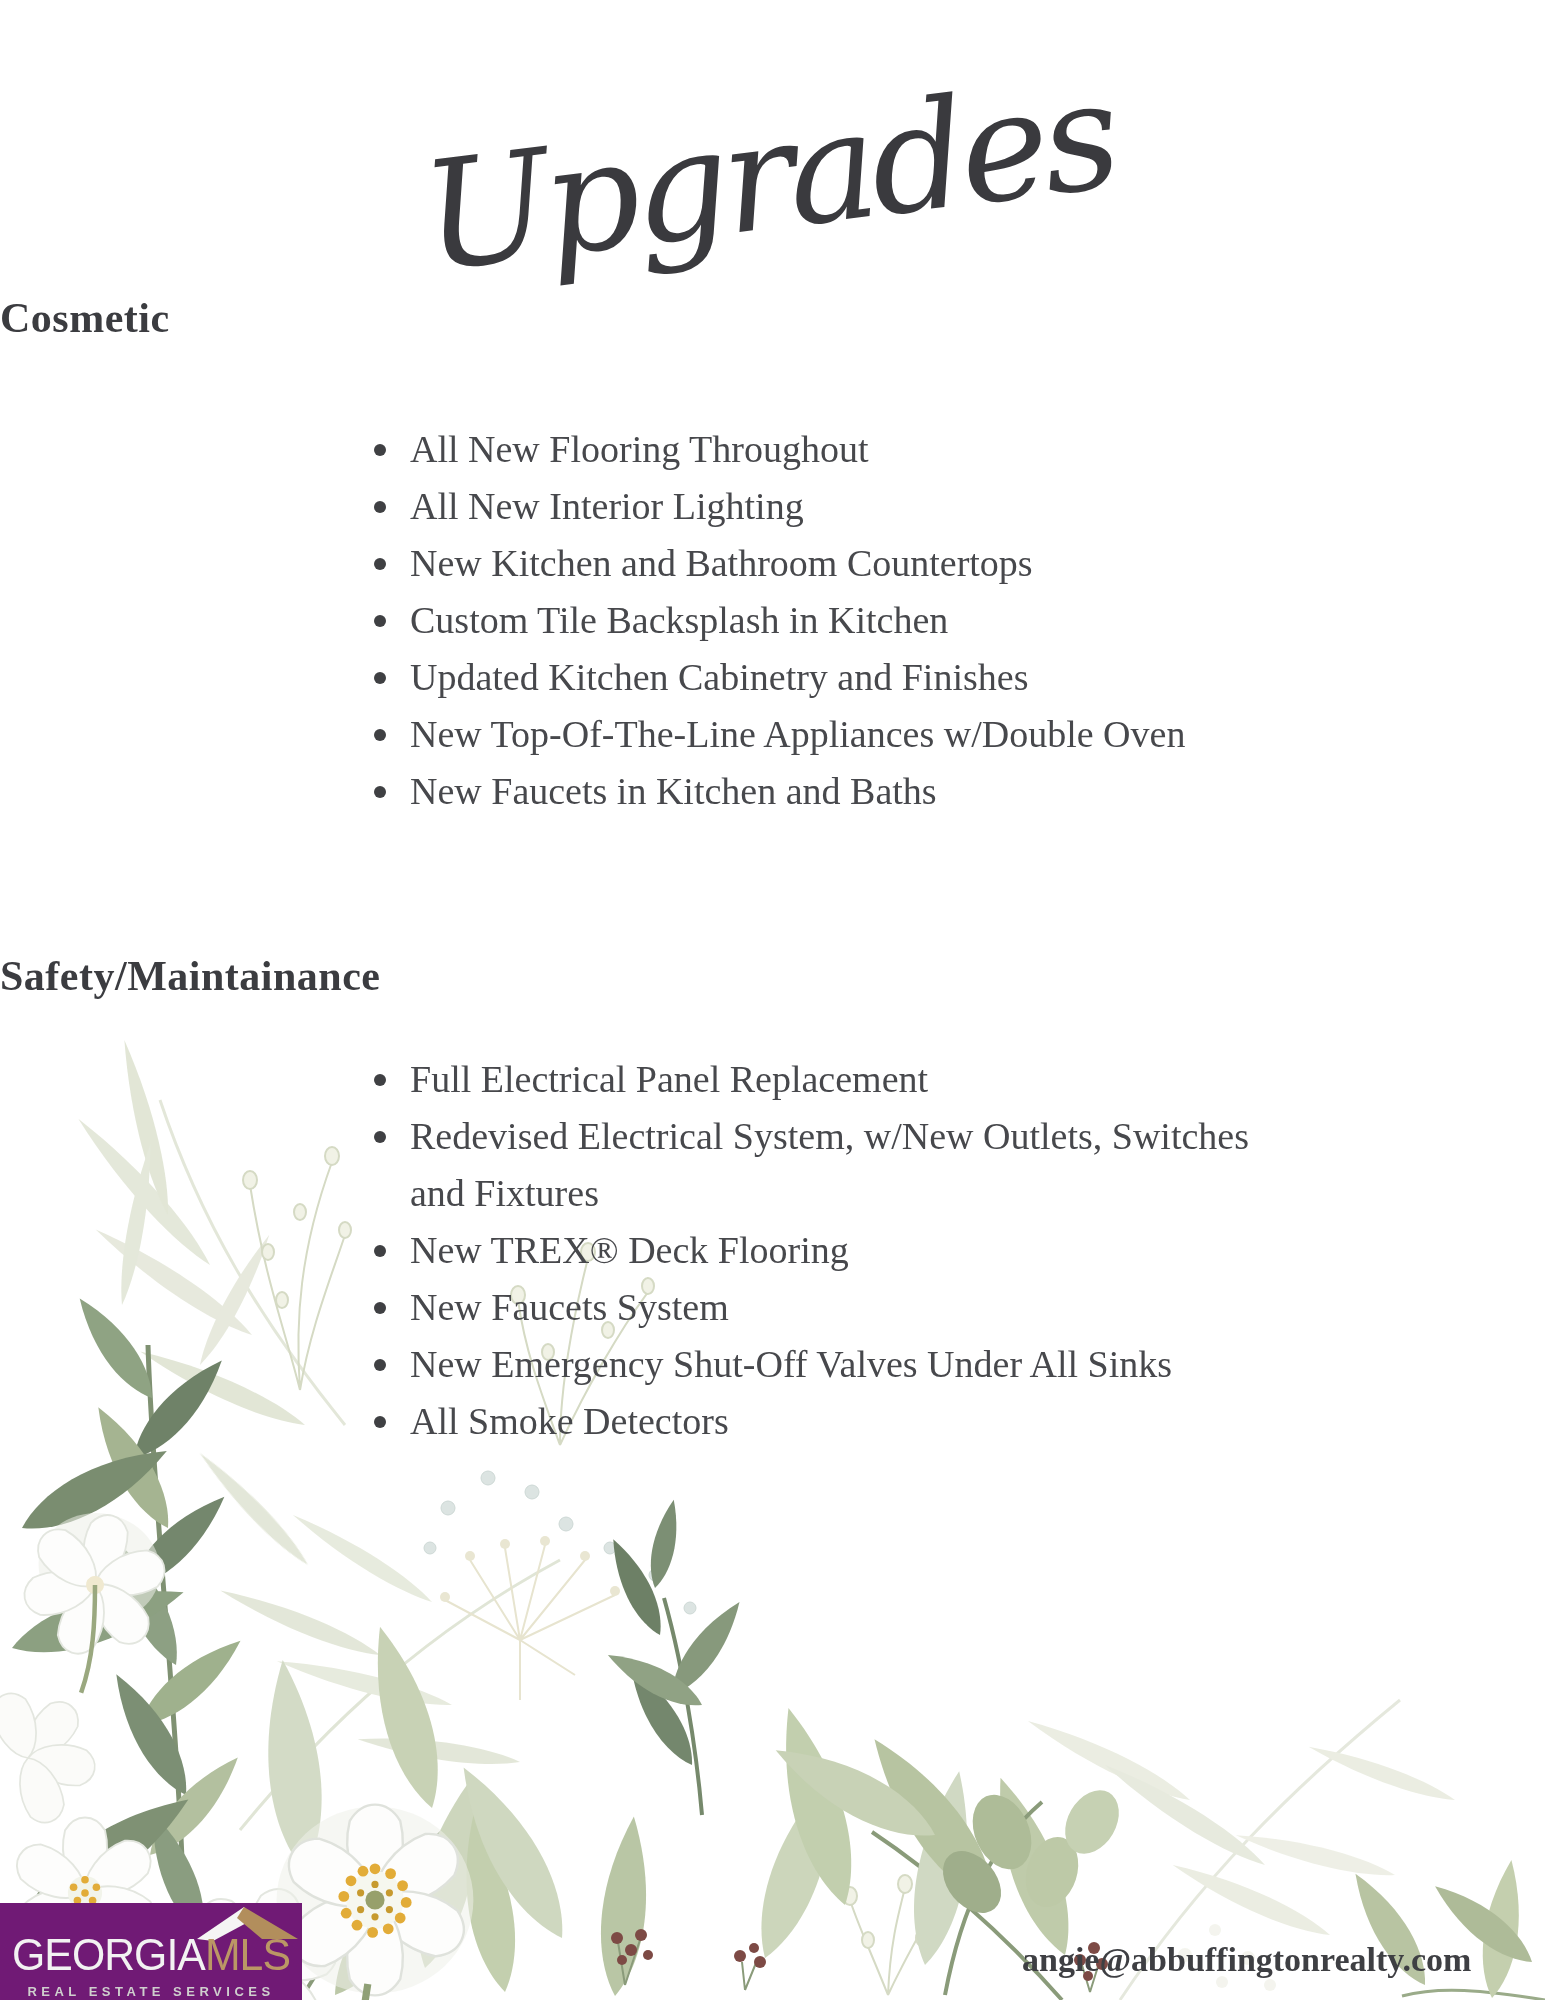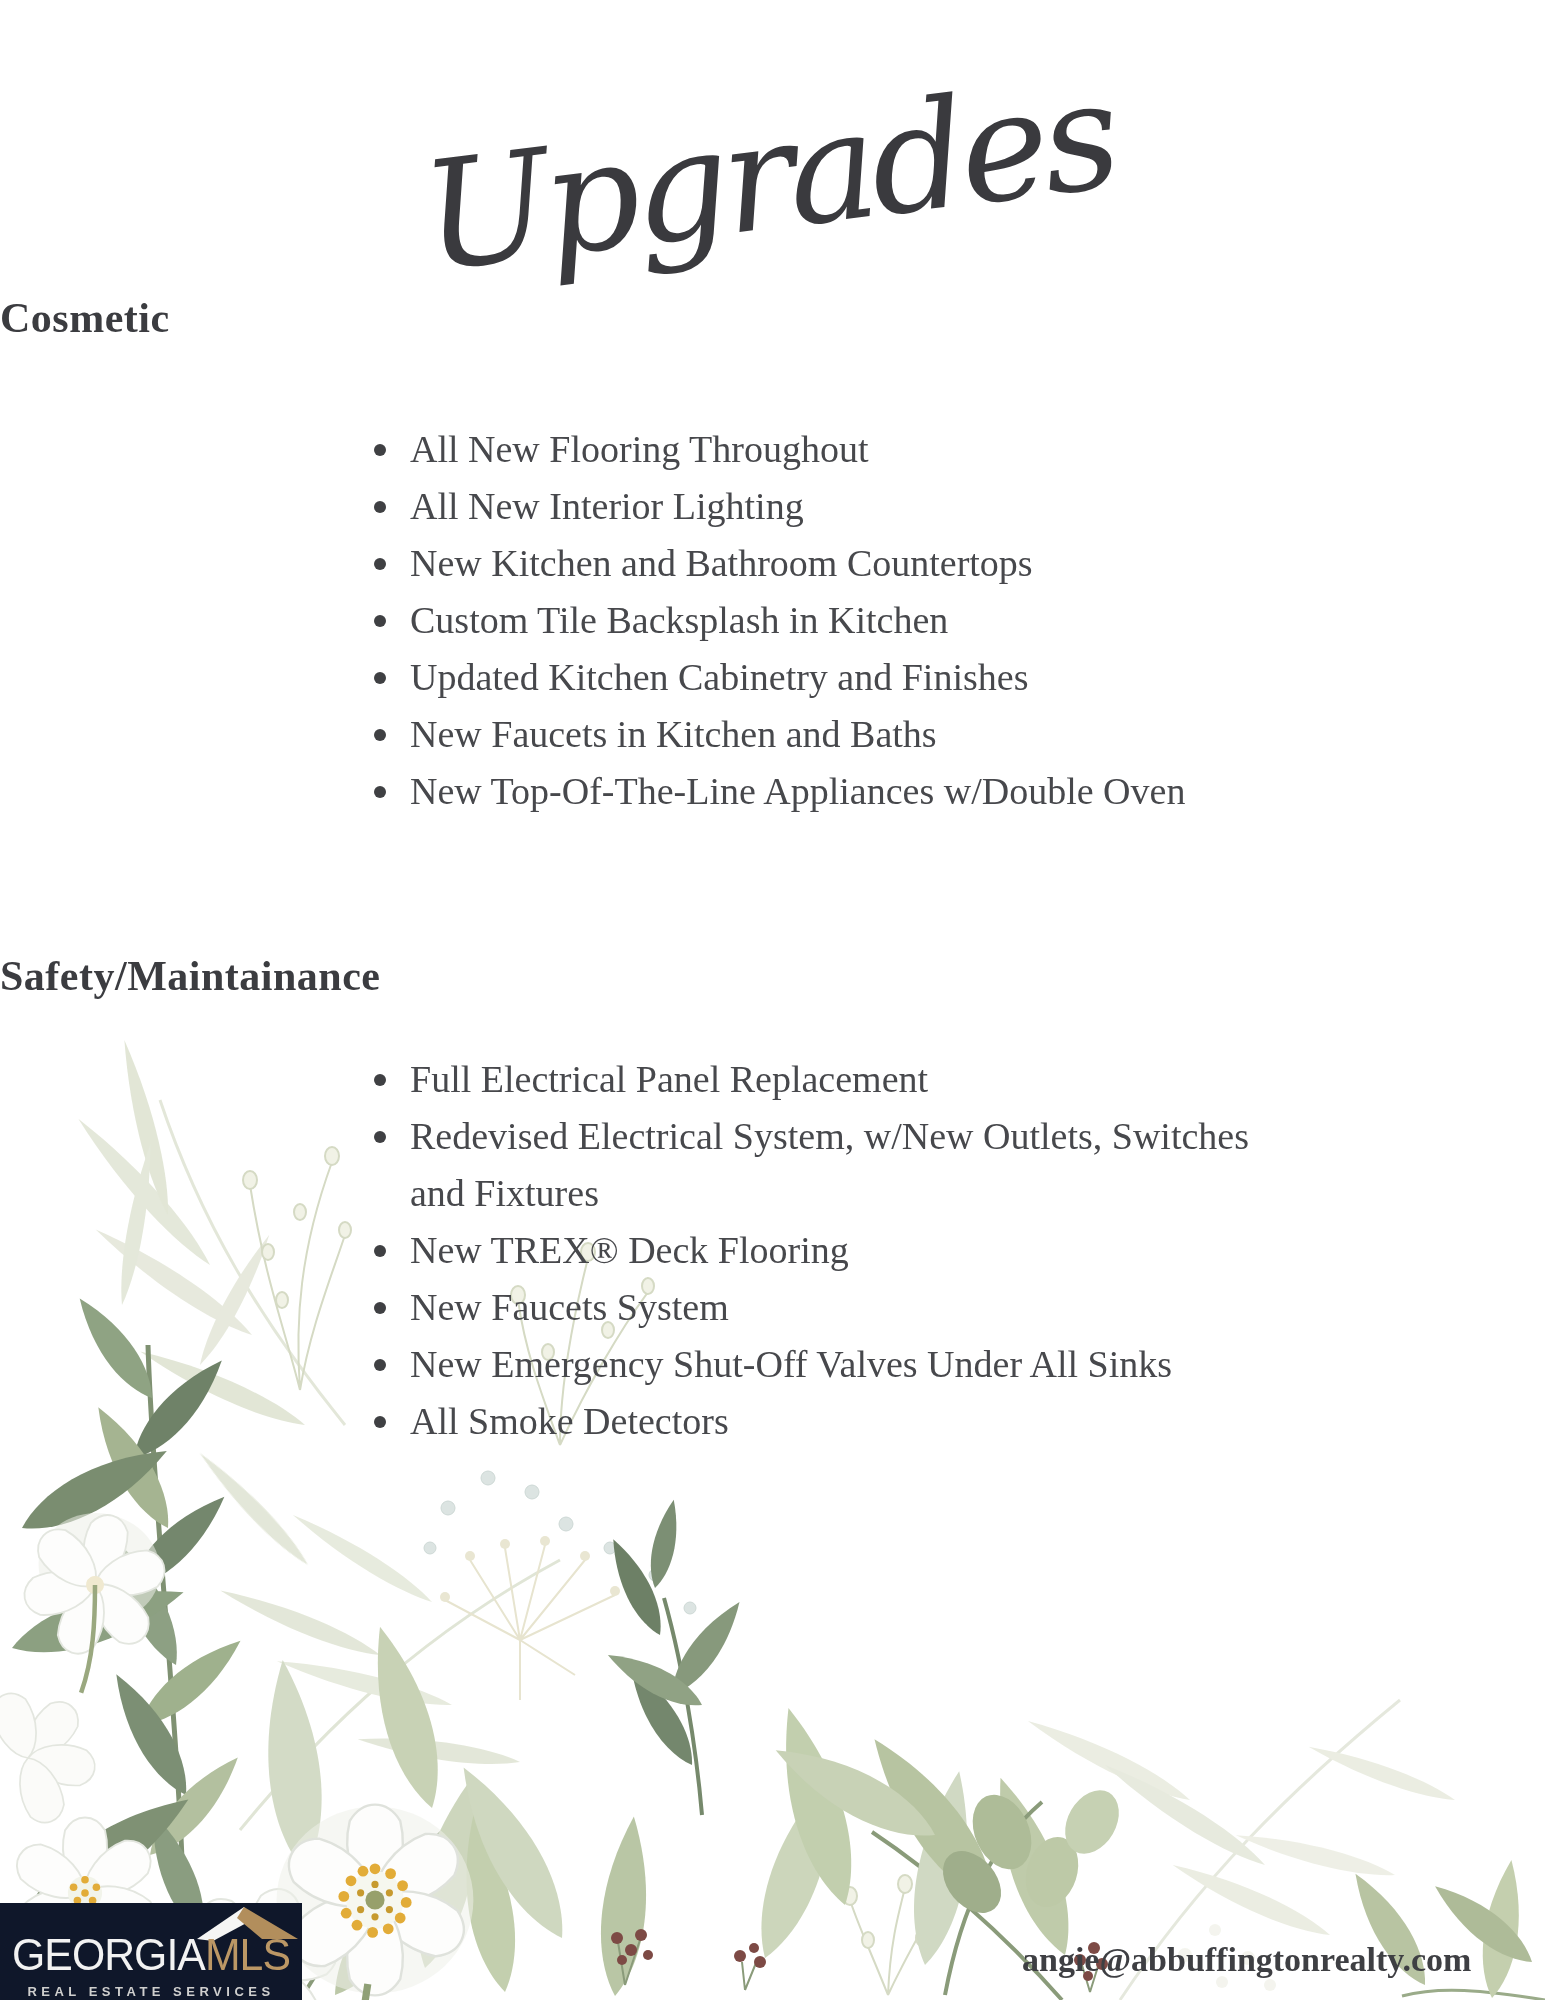--- a/index.html
+++ b/index.html
@@ -28,21 +28,21 @@
   .list-cosmetic{top:382px;margin-top:39px;}
   .list-safety{top:1051px;}
   .upgrade-list li{position:relative;padding-left:39px;}
   .upgrade-list li::before{
     content:"";position:absolute;left:3px;top:23px;width:12px;height:12px;
     border-radius:50%;background:#3f4043;
   }
   
   .mls-logo{
     position:absolute;left:0;top:1903px;width:302px;height:97px;z-index:3;
-    background:#0f172a;font-family:"Liberation Sans","DejaVu Sans",sans-serif;
+    background:#701a75;font-family:"Liberation Sans","DejaVu Sans",sans-serif;
   }
   .mls-roof{position:absolute;left:0;top:0;}
   .mls-name{
     position:absolute;left:0;top:26px;width:302px;text-align:center;
     font-size:45px;font-weight:normal;letter-spacing:-1px;white-space:nowrap;
     transform:scaleX(.95);transform-origin:center;
   }
   .mls-name .p1{color:#f2f2f2;}
   .mls-name .p2{color:#bb9765;}
   .mls-tagline{
@@ -330,22 +330,22 @@
     </svg>
   </div>
 
   <div class="section-heading heading-cosmetic">Cosmetic</div>
   <ul class="upgrade-list list-cosmetic">
       <li>All New Flooring Throughout</li>
       <li>All New Interior Lighting</li>
       <li>New Kitchen and Bathroom Countertops</li>
       <li>Custom Tile Backsplash in Kitchen</li>
       <li>Updated Kitchen Cabinetry and Finishes</li>
+      <li>New Top-Of-The-Line Appliances w/Double Oven</li>
       <li>New Faucets in Kitchen and Baths</li>
-      <li>New Top-Of-The-Line Appliances w/Double Oven</li>
     </ul>
 
   <div class="section-heading heading-safety">Safety/Maintainance</div>
   <ul class="upgrade-list list-safety">
       <li>Full Electrical Panel Replacement</li>
       <li>Redevised Electrical System, w/New Outlets, Switches and Fixtures</li>
       <li>New TREX® Deck Flooring</li>
       <li>New Faucets System</li>
       <li>New Emergency Shut-Off Valves Under All Sinks</li>
       <li>All Smoke Detectors</li>

